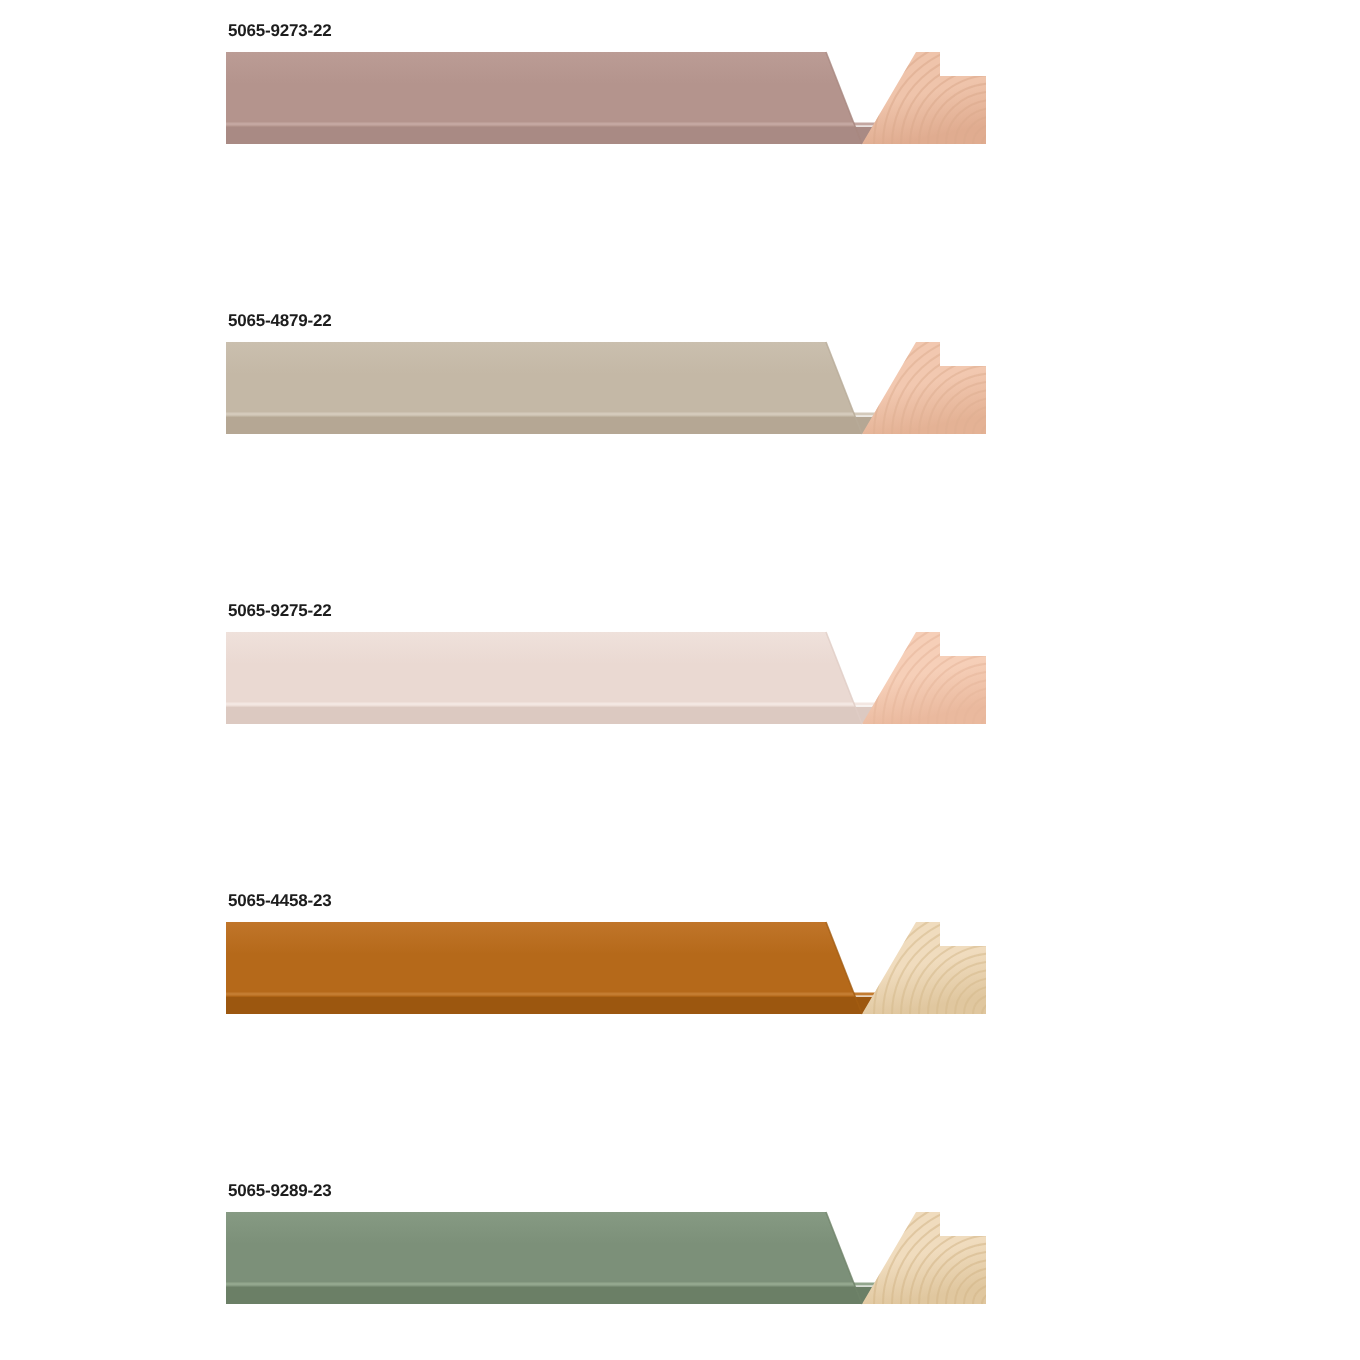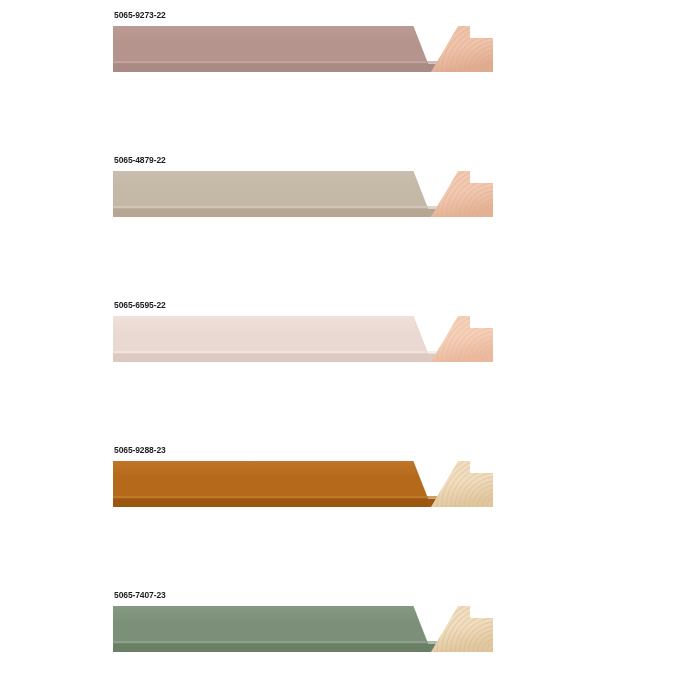--- a/index.html
+++ b/index.html
@@ -137,21 +137,21 @@
               <path d="M 337.5 46 A 46.5 42.78 0 0 1 384 3.219999999999999" fill="none" stroke="#dfae92" stroke-width="1" opacity="0.55"></path>
               <path d="M 333 46 A 51 46.92 0 0 1 384 -0.9200000000000017" fill="none" stroke="#dfae92" stroke-width="1" opacity="0.55"></path>
               <path d="M 328.5 46 A 55.5 51.06 0 0 1 384 -5.060000000000002" fill="none" stroke="#dfae92" stroke-width="1" opacity="0.55"></path>
               <path d="M 324 46 A 60 55.2 0 0 1 384 -9.200000000000003" fill="none" stroke="#dfae92" stroke-width="1" opacity="0.55"></path>
             </g>
             <path d="M 300 0 L 318 46" stroke="#b8ab98" stroke-width="0.8" fill="none" opacity="0.8"></path>
           </svg>
         </div>
       </div>
       <div class="sample-row" style="top: 300px;">
-        <div class="sku-label">5065-6595-22</div>
+        <div class="sku-label">5065-9275-22</div>
         <div class="moulding">
           <svg viewBox="0 0 380 46">
             <defs>
               <linearGradient id="faceGrad2" x1="0" y1="0" x2="0" y2="1">
                 <stop offset="0%" stop-color="#efe1db"></stop>
                 <stop offset="35%" stop-color="#ead9d2"></stop>
                 <stop offset="80%" stop-color="#ead9d2"></stop>
                 <stop offset="100%" stop-color="#e0cdc5"></stop>
               </linearGradient>
               <linearGradient id="woodGrad2" x1="0" y1="0" x2="0.3" y2="1">
@@ -180,21 +180,21 @@
               <path d="M 337.5 46 A 46.5 42.78 0 0 1 384 3.219999999999999" fill="none" stroke="#e5b79b" stroke-width="1" opacity="0.55"></path>
               <path d="M 333 46 A 51 46.92 0 0 1 384 -0.9200000000000017" fill="none" stroke="#e5b79b" stroke-width="1" opacity="0.55"></path>
               <path d="M 328.5 46 A 55.5 51.06 0 0 1 384 -5.060000000000002" fill="none" stroke="#e5b79b" stroke-width="1" opacity="0.55"></path>
               <path d="M 324 46 A 60 55.2 0 0 1 384 -9.200000000000003" fill="none" stroke="#e5b79b" stroke-width="1" opacity="0.55"></path>
             </g>
             <path d="M 300 0 L 318 46" stroke="#e0cdc5" stroke-width="0.8" fill="none" opacity="0.8"></path>
           </svg>
         </div>
       </div>
       <div class="sample-row" style="top: 445px;">
-        <div class="sku-label">5065-9288-23</div>
+        <div class="sku-label">5065-4458-23</div>
         <div class="moulding">
           <svg viewBox="0 0 380 46">
             <defs>
               <linearGradient id="faceGrad3" x1="0" y1="0" x2="0" y2="1">
                 <stop offset="0%" stop-color="#c0752a"></stop>
                 <stop offset="35%" stop-color="#b5691a"></stop>
                 <stop offset="80%" stop-color="#b5691a"></stop>
                 <stop offset="100%" stop-color="#a35c12"></stop>
               </linearGradient>
               <linearGradient id="woodGrad3" x1="0" y1="0" x2="0.3" y2="1">
@@ -223,21 +223,21 @@
               <path d="M 337.5 46 A 46.5 42.78 0 0 1 384 3.219999999999999" fill="none" stroke="#d6b98c" stroke-width="1" opacity="0.55"></path>
               <path d="M 333 46 A 51 46.92 0 0 1 384 -0.9200000000000017" fill="none" stroke="#d6b98c" stroke-width="1" opacity="0.55"></path>
               <path d="M 328.5 46 A 55.5 51.06 0 0 1 384 -5.060000000000002" fill="none" stroke="#d6b98c" stroke-width="1" opacity="0.55"></path>
               <path d="M 324 46 A 60 55.2 0 0 1 384 -9.200000000000003" fill="none" stroke="#d6b98c" stroke-width="1" opacity="0.55"></path>
             </g>
             <path d="M 300 0 L 318 46" stroke="#a35c12" stroke-width="0.8" fill="none" opacity="0.8"></path>
           </svg>
         </div>
       </div>
       <div class="sample-row" style="top: 590px;">
-        <div class="sku-label">5065-7407-23</div>
+        <div class="sku-label">5065-9289-23</div>
         <div class="moulding">
           <svg viewBox="0 0 380 46">
             <defs>
               <linearGradient id="faceGrad4" x1="0" y1="0" x2="0" y2="1">
                 <stop offset="0%" stop-color="#869a83"></stop>
                 <stop offset="35%" stop-color="#7c9079"></stop>
                 <stop offset="80%" stop-color="#7c9079"></stop>
                 <stop offset="100%" stop-color="#6f8369"></stop>
               </linearGradient>
               <linearGradient id="woodGrad4" x1="0" y1="0" x2="0.3" y2="1">

